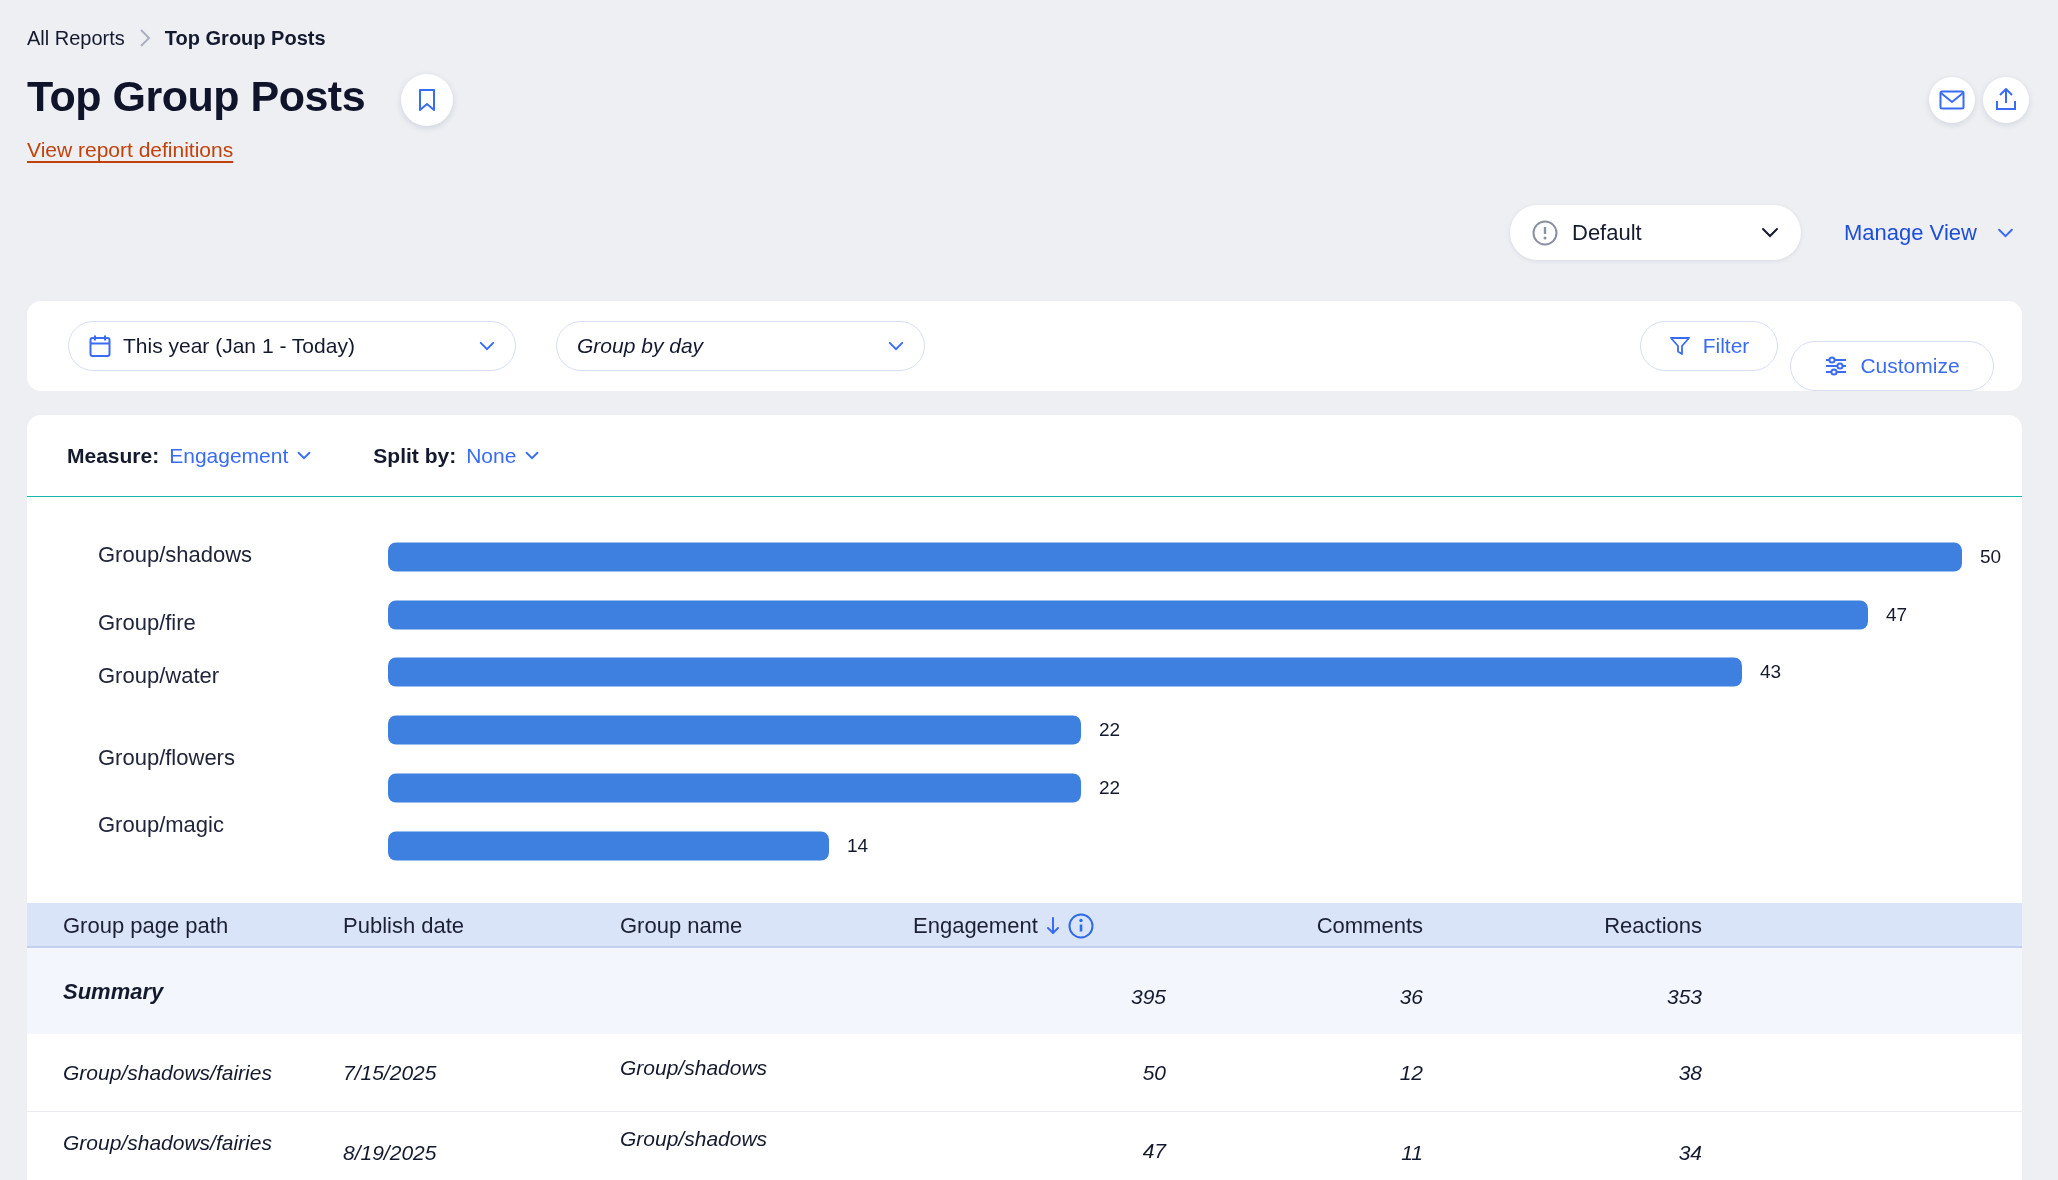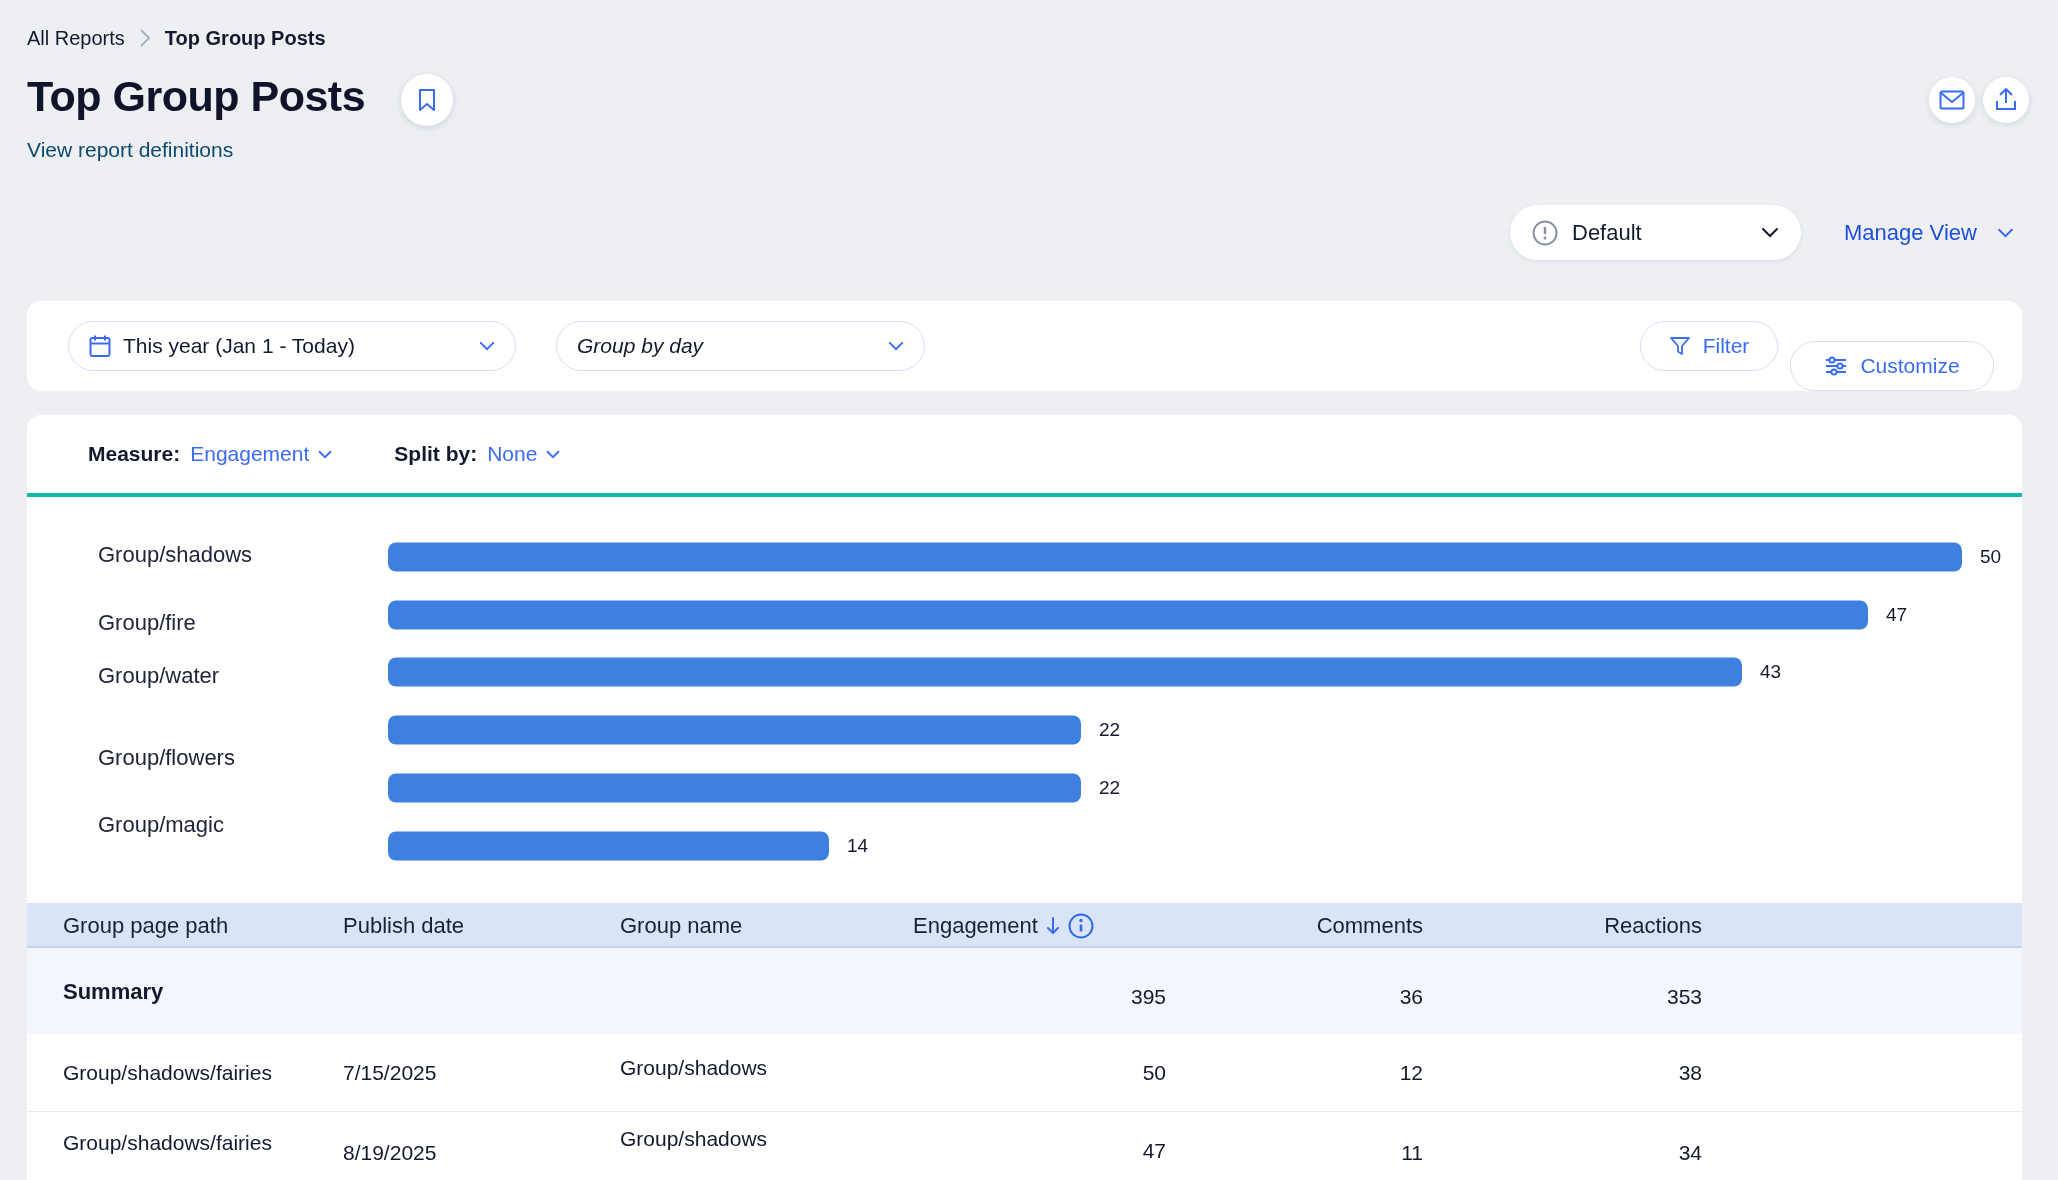--- a/index.html
+++ b/index.html
@@ -13,55 +13,55 @@
   .breadcrumb .current { font-weight:700; }
   .crumb-sep { width:12px; height:20px; }
 
   .page-title { position:absolute; left:27px; top:72px; font-size:43px; font-weight:800; letter-spacing:-0.5px; color:#10142b; }
   .bookmark-btn { position:absolute; left:401px; top:74px; width:52px; height:52px; border-radius:50%; background:#fff; border:none; box-shadow:0 2px 6px rgba(22,45,90,.14); display:flex; align-items:center; justify-content:center; cursor:pointer; }
 
   .header-actions { position:absolute; top:77px; left:1929px; display:flex; gap:8px; }
   .icon-circle-btn { width:46px; height:46px; border-radius:50%; background:#fff; border:none; box-shadow:0 2px 6px rgba(22,45,90,.12); display:flex; align-items:center; justify-content:center; cursor:pointer; }
 
   .subtitle { position:absolute; left:27px; top:138px; font-size:21px; color:#131a2e; display:flex; gap:10px; align-items:baseline; }
-  .subtitle a { color:#0c4a6e; font-weight:500; text-underline-offset:4px; cursor:pointer;text-align:center; }
+  .subtitle a { color:#c2410c; font-weight:500; text-decoration:underline; text-underline-offset:4px; cursor:pointer;text-align:center; }
 
   
   .view-pill { position:absolute; left:1510px; top:205px; width:291px; height:55px; background:#fff; border:none; border-radius:28px; box-shadow:0 1px 4px rgba(22,45,90,.10); display:flex; align-items:center; padding:0 22px; gap:14px; font-size:22px; color:#131a2e; cursor:pointer; }
   .view-pill .grow { flex:1; text-align:left; }
   .manage-view { position:absolute; left:1844px; top:218px; height:30px; background:none; border:none; display:flex; align-items:center; gap:20px; font-size:22px; font-weight:500; color:#1d4ed8; cursor:pointer; }
 
   
   .filter-card { position:absolute; left:27px; top:301px; width:1995px; height:90px; background:#fff; border-radius:14px; }
   .pill { position:absolute; top:20px; height:50px; border:1px solid #d6def4; border-radius:25px; background:#fff; display:flex; align-items:center; gap:12px; font-size:21px; color:#131a2e; padding:16px 20px; cursor:pointer; }
   .pill .grow { flex:1; text-align:left; }
   .pill-date { left:41px; width:448px; }
   .pill-groupby { left:529px; width:369px;font-style:italic; }
   .pill-filter { left:1613px; width:138px; color:#3a6cf3; font-weight:500; justify-content:center; }
   .pill-customize { left:1763px; width:204px; color:#3a6cf3; font-weight:500; justify-content:center;margin-top:20px; }
 
   
   .main-card { position:absolute; left:27px; top:415px; width:1995px; height:790px; background:#fff; border-radius:14px 14px 0 0; }
-  .measure-row { position:absolute; left:0; top:0; width:100%; height:82px; border-bottom:4px solid #14b8a6; display:flex; align-items:center; padding-left:61px; font-size:21px; }
+  .measure-row { position:absolute; left:0; top:0; width:100%; height:82px; border-bottom:1px solid #14b8a6; display:flex; align-items:center; padding-left:40px; font-size:21px; }
   .measure-row .label { font-weight:600; color:#131a2e; }
   .measure-row .value-btn { background:none; border:none; font-size:21px; font-weight:500; color:#3a6cf3; display:flex; align-items:center; gap:9px; margin-left:10px; cursor:pointer; }
   .measure-row .spacer { width:62px; }
 
   
   .chart-label { position:absolute; left:98px; font-size:22px; color:#20253a; transform:translateY(-50%); white-space:nowrap; }
   .chart-bar { position:absolute; height:29px; border-radius:8px; transform:translateY(-50%); }
   .bar-value { position:absolute; font-size:19px; color:#131a2e; transform:translateY(-50%); }
 
   
   .tbl-header { position:absolute; left:27px; top:903px; width:1995px; height:45px; background:#d9e4f9; border-bottom:2px solid #c2d2ee; }
   .tbl-header .th { position:absolute; top:0; height:59px; line-height:45px; font-size:22px; color:#1b2033; white-space:nowrap; }
   .eng-cluster { position:absolute; left:886px; top:0; height:45px; display:flex; align-items:center; gap:8px; cursor:pointer; }
   .eng-cluster .th-text { font-size:22px; color:#1b2033; }
 
-  .row { position:absolute; left:27px; width:1995px; }
+  .row { position:absolute; left:27px; width:1995px;font-style:italic; }
   .summary-row { top:948px; height:86px; background:#f3f6fd; }
   .data-row-1 { top:1034px; height:78px; background:#fff; border-bottom:1px solid #e9ebf1; }
   .data-row-2 { top:1112px; height:78px; background:#fff; }
   .cell { position:absolute; transform:translateY(-50%); font-size:21px; color:#131a2e; white-space:nowrap; }
   .cell.num { text-align:right; }
   .summary-label { font-size:22px; font-weight:700; }
 
   
   .c-path { left:36px; }
   .c-date { left:316px; }

